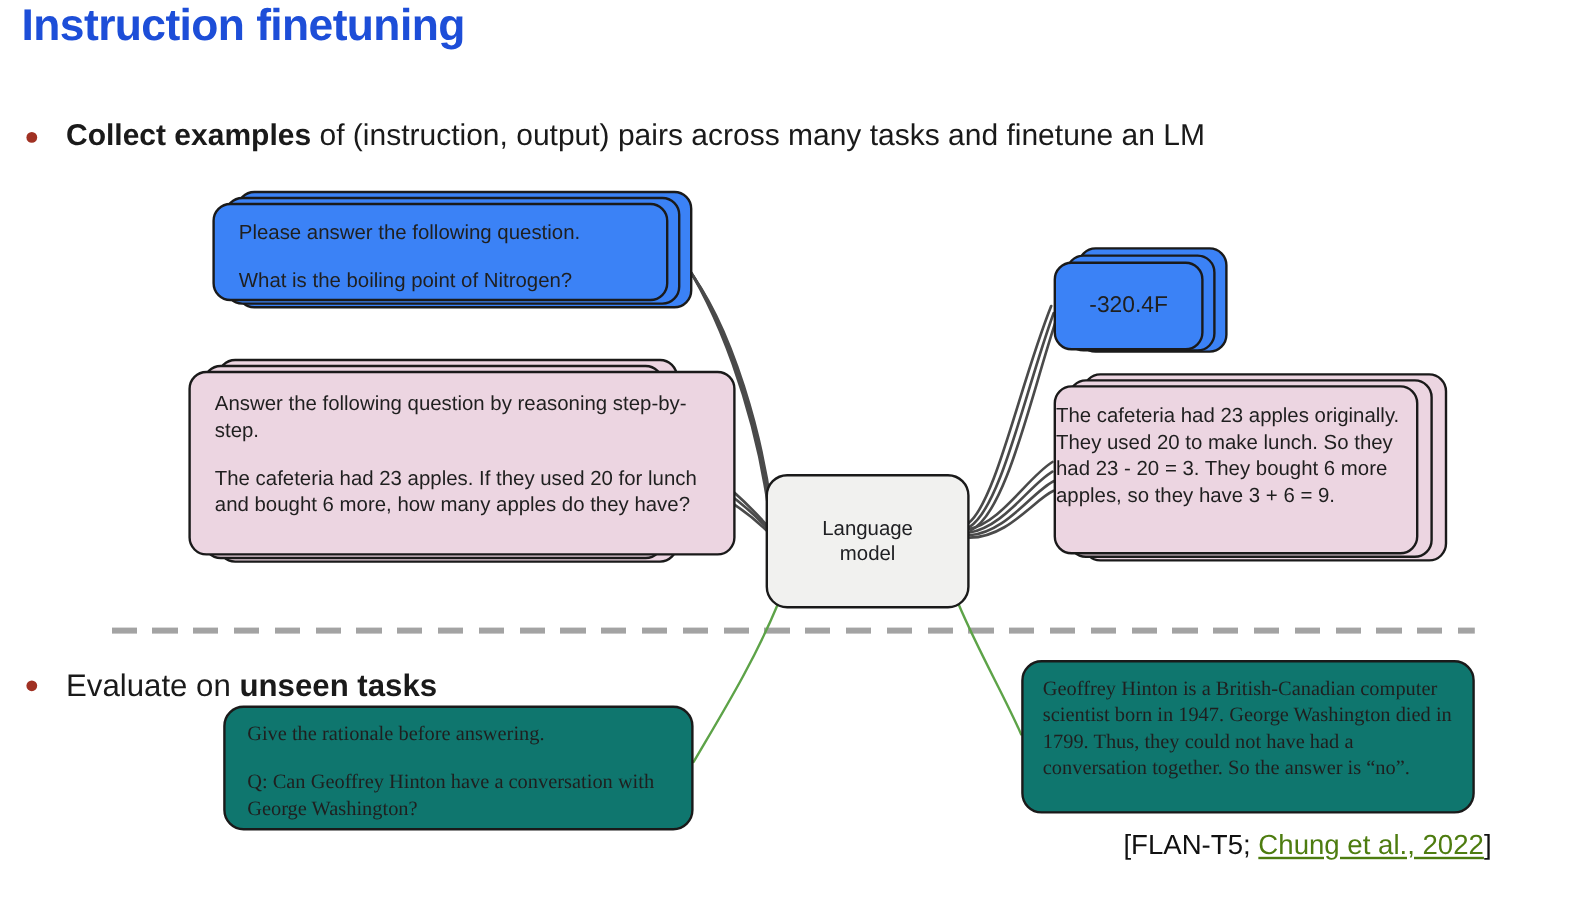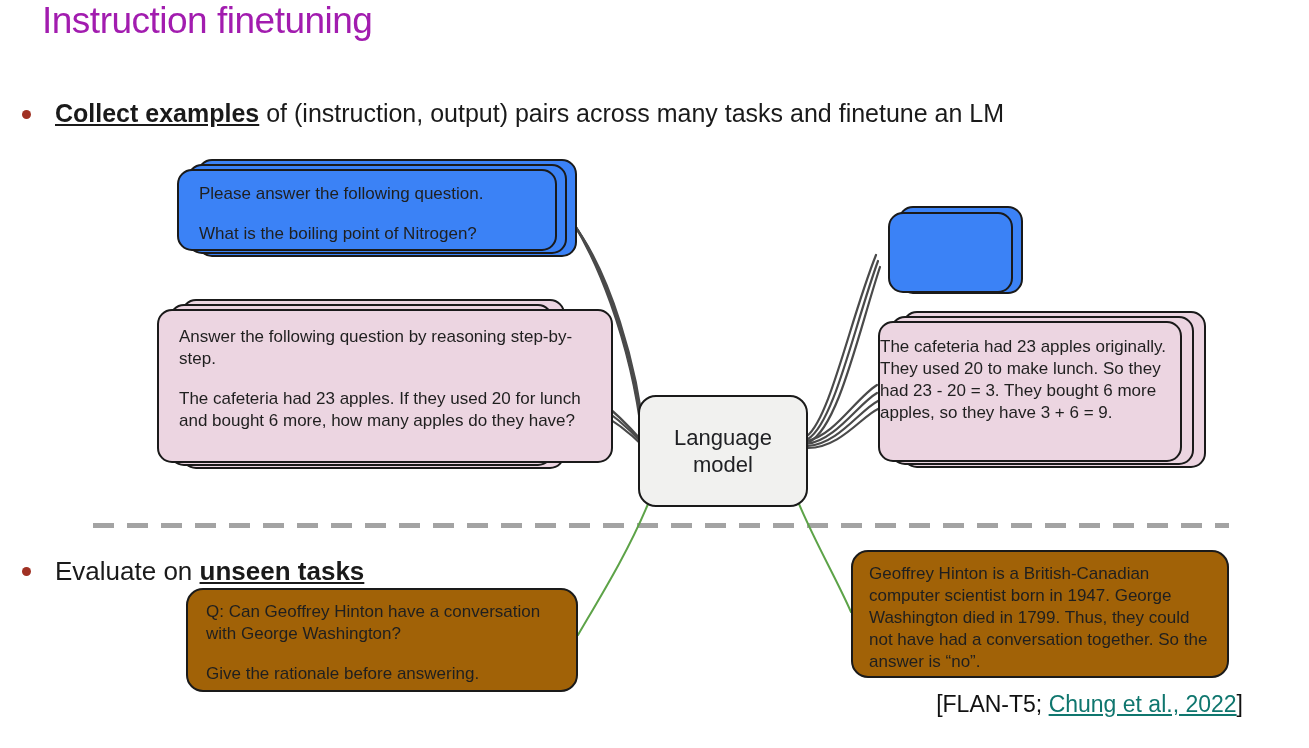--- a/index.html
+++ b/index.html
@@ -2,67 +2,67 @@
 <html><head>
 <meta charset="utf-8">
 <style>
   html,body{margin:0;padding:0;background:#ffffff;}
   .slide{
     position:relative; width:1309px; height:748px; background:#ffffff;
     font-family:"Liberation Sans", sans-serif; overflow:hidden;
   }
   
   .title{
-    position:absolute; left:18px; top:0px; font-size:37px; font-weight:400;
-    color:#a21caf; letter-spacing:-0.5px;margin-left:24px;
+    position:absolute; left:18px; top:0px; font-size:37px; font-weight:700;
+    color:#1d4ed8; letter-spacing:-0.5px;
   }
   .bullet-row{position:absolute; left:22px; display:flex; align-items:flex-start;}
   .bullet-row .dot{
     width:9px; height:9px; border-radius:50%; background:#a03123;
     margin-top:11px; flex:0 0 auto;
   }
   .bullet-row .btext{margin-left:24px; color:#1a1a1a;}
   .bullet1{top:99px;}
   .bullet1 .btext{font-size:25px;}
   .bullet2{top:556px;}
   .bullet2 .btext{font-size:26px;}
-  .btext b{font-weight:700;text-decoration:underline;}
+  .btext b{font-weight:700;}
   
   .card,.layer{
     position:absolute; border:2.2px solid #1a1a1a; border-radius:15px;
     box-sizing:border-box;
   }
   .card{z-index:4; color:#1f1f1f; font-size:17px; line-height:1.3;}
   .card p{margin:0;}
   .card p + p{margin-top:18px;}
   .layer{z-index:2;}
   .l2{z-index:1;}
   .blue{background:#3b82f6;}
   .pink{background:#ecd5e1;}
-  .green{background:#a16207;}
+  .green{background:#0f766e;font-family:Liberation Serif, serif;}
   .center-txt{display:flex; align-items:center; justify-content:center; text-align:center;}
   .model-box{
     position:absolute; z-index:4; background:#f1f1ef; border:2.2px solid #1a1a1a;
     border-radius:18px; box-sizing:border-box;
     display:flex; align-items:center; justify-content:center; text-align:center;
-    font-size:22px; color:#202124; line-height:1.25; padding:0 26px;
+    font-size:17px; color:#202124; line-height:1.25; padding:0 26px;
   }
   
   .connectors{position:absolute; left:0; top:0; z-index:1; pointer-events:none;}
   
   .divider{
     position:absolute; left:93px; top:523px; width:1136px; height:5px; z-index:0;
     background:repeating-linear-gradient(to right,#a3a3a3 0 21px,transparent 21px 34px);
   }
   
   .citation{
     position:absolute; top:691px; right:66px; font-size:23px; color:#111111;
     white-space:nowrap;
   }
-  .citation a{color:#0f766e; text-decoration:underline; cursor:pointer;text-align:center;}
+  .citation a{color:#4d7c0f; text-decoration:underline; cursor:pointer;text-align:center;}
   .pagenum{position:absolute; left:13px; top:740px; font-size:17px; color:#111111;margin-top:12px;}
 </style>
 </head>
 <body>
 
 <div class="slide">
 
   <div class="title">Instruction finetuning</div>
 
   <div class="bullet-row bullet1">
@@ -108,37 +108,40 @@
     <p>Answer the following question by reasoning step-by-step.</p>
     <p>The cafeteria had 23 apples. If they used 20 for lunch and bought 6 more, how many apples do they have?</p>
   </div>
 
   <div class="model-box" style="left:638px; top:395px; width:170px; height:112px;">
     <span>Language model</span>
   </div>
 
   <div class="layer l2 blue" style="left:898px; top:206px; width:125px; height:88px;"></div>
   <div class="layer blue" style="left:888px; top:212px; width:125px; height:81px;"></div>
+  <div class="card blue center-txt" style="left:878px; top:218px; width:125px; height:74px; font-size:19px;">
+    <p>-320.4F</p>
+  </div>
 
   <div class="layer l2 pink" style="left:902px; top:311px; width:304px; height:157px;"></div>
   <div class="layer pink" style="left:890px; top:316px; width:304px; height:149px;"></div>
   <div class="card pink" style="left:878px; top:321px; width:304px; height:141px; padding:13px 0;">
     <p>The cafeteria had 23 apples originally. They used 20 to make lunch. So they had 23 - 20 = 3. They bought 6 more apples, so they have 3 + 6 = 9.</p>
   </div>
 
   <div class="divider"></div>
 
   <div class="bullet-row bullet2">
     <span class="dot"></span>
     <span class="btext"><span>Evaluate on </span><b>unseen tasks</b></span>
   </div>
 
   <div class="card green" style="left:186px; top:588px; width:392px; height:104px; padding:11px 18px; border-radius:17px;">
+    <p>Give the rationale before answering.</p>
     <p>Q: Can Geoffrey Hinton have a conversation with George Washington?</p>
-    <p>Give the rationale before answering.</p>
   </div>
 
   <div class="card green" style="left:851px; top:550px; width:378px; height:128px; padding:11px 16px; border-radius:17px;">
     <p>Geoffrey Hinton is a British-Canadian computer scientist born in 1947. George Washington died in 1799. Thus, they could not have had a conversation together. So the answer is “no”.</p>
   </div>
 
   <div class="citation">
     <span>[FLAN-T5; </span><a>Chung et al., 2022</a><span>]</span>
   </div>
 

